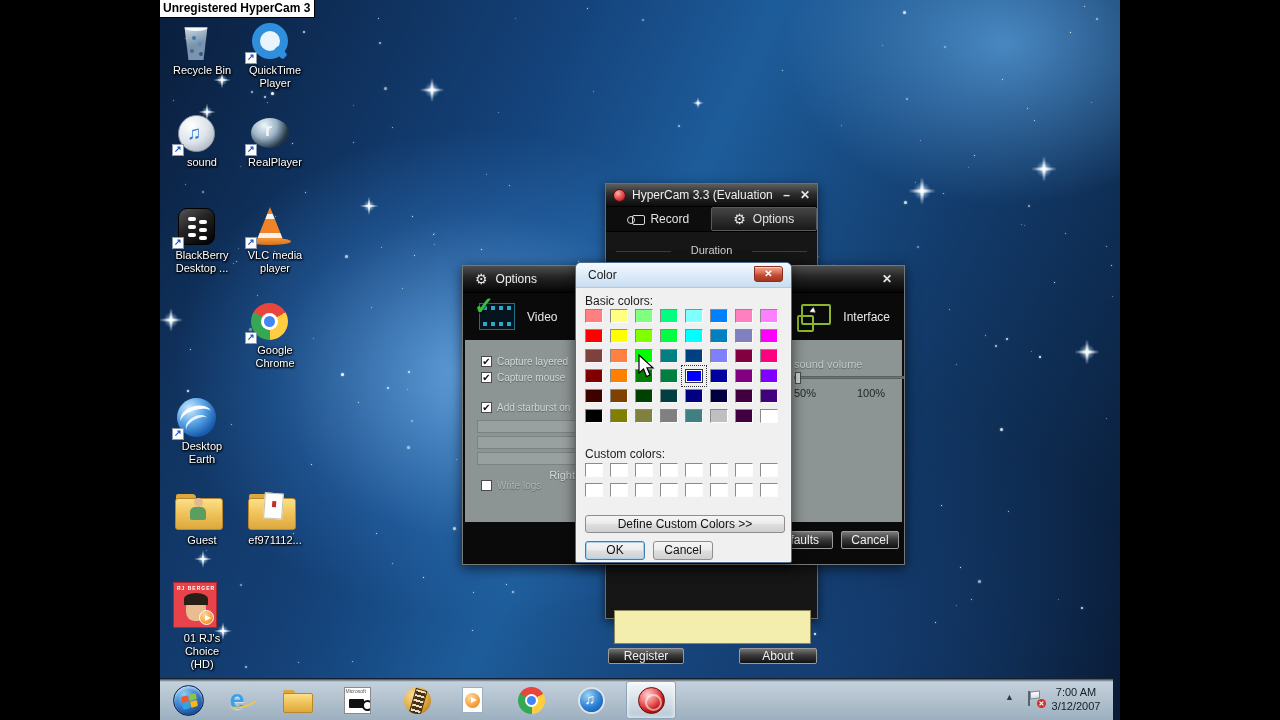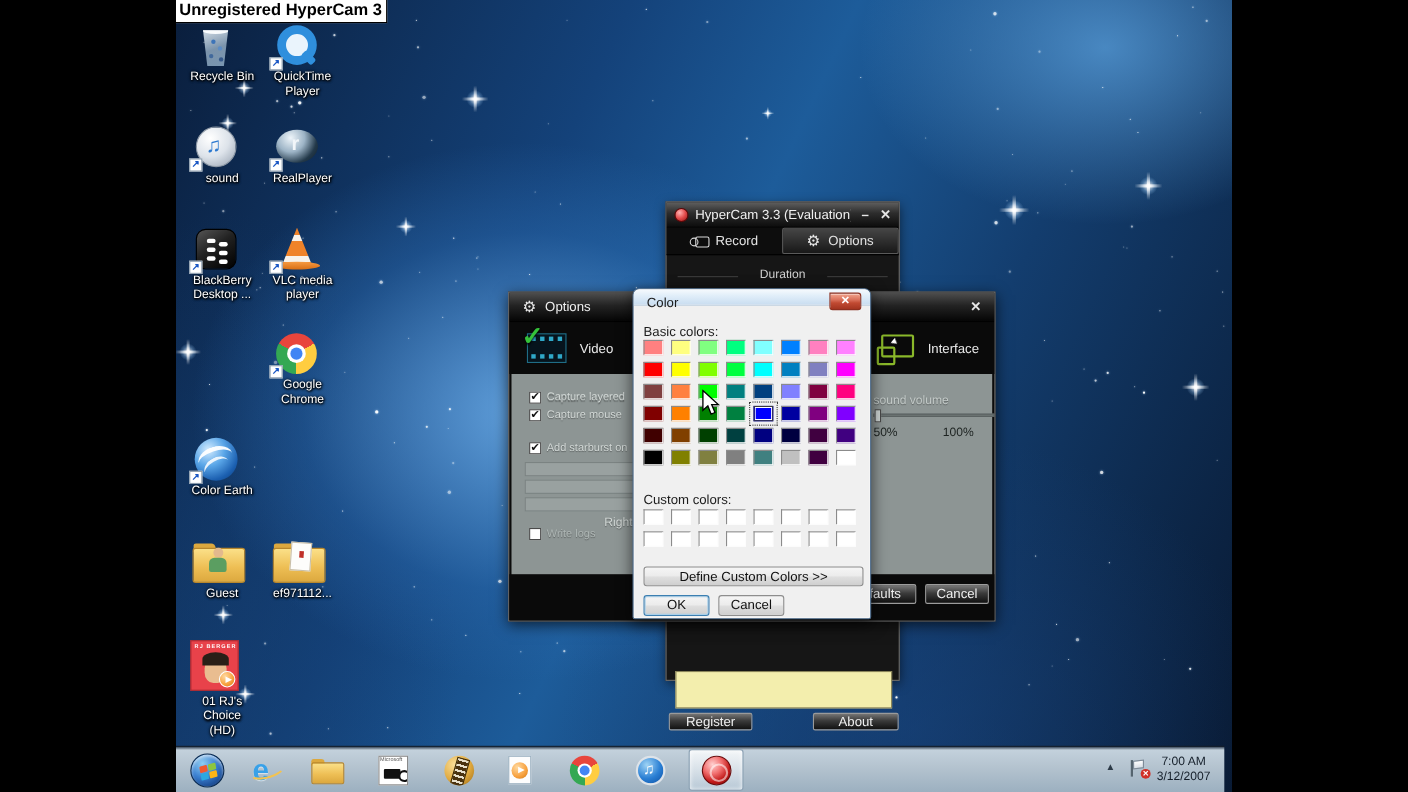--- a/index.html
+++ b/index.html
@@ -17,21 +17,21 @@
   .star { position:absolute; background:#fff; border-radius:50%; box-shadow:0 0 2px rgba(200,230,255,.9); }
   .sparkle { position:absolute; width:12px; height:12px;
     background:radial-gradient(circle, rgba(255,255,255,.95), rgba(170,215,255,.3) 45%, rgba(0,0,0,0) 70%); }
   .sparkle::before { content:""; position:absolute; left:-3px; top:5px; width:18px; height:2px;
     background:linear-gradient(90deg, rgba(255,255,255,0), #fff, rgba(255,255,255,0)); }
   .sparkle::after { content:""; position:absolute; left:5px; top:-3px; width:2px; height:18px;
     background:linear-gradient(180deg, rgba(255,255,255,0), #fff, rgba(255,255,255,0)); }
 
   
   #watermark { position:absolute; left:0; top:0; z-index:9; background:#fff; color:#000;
-    font-size:15px; font-weight:bold; padding:1px 4px 2px 3px; border-right:1px solid #000; border-bottom:1px solid #000; }
+    font-size:12px; font-weight:bold; padding:1px 4px 2px 3px; border-right:1px solid #000; border-bottom:1px solid #000; }
 
   
   .dicon { position:absolute; width:72px; text-align:center; z-index:2; cursor:default; }
   .dicon .img { position:relative; width:42px; height:42px; margin:0 auto 2px auto; }
   .dicon .lbl { color:#fff; font-size:11px; line-height:13px;
     text-shadow:0 1px 2px #000, 0 0 3px #000, 1px 1px 2px #000;padding-left:12px; }
   .sc { position:absolute; left:-3px; bottom:-2px; width:12px; height:12px; background:#fff;
     border:1px solid #8899aa; z-index:3; }
   .sc::after { content:"\2197"; position:absolute; left:1px; top:-1px; font-size:9px; font-weight:bold; color:#1a57c4; }
 
@@ -159,21 +159,21 @@
   #snd-thumb { position:absolute; left:0; top:-5px; width:6px; height:12px; background:#cfd6d4; border:1px solid #4a4a4a; }
   .snd-tick { position:absolute; top:47px; font-size:11px; color:#1d2321; }
   #opt-bottom { position:absolute; left:0; right:0; bottom:0; height:42px; background:#0a0a0a; }
   .opt-btn { position:absolute; top:9px; height:18px; background:linear-gradient(#7a7a7a, #3c3c3c 45%, #101010);
     border:1px solid #9c9c9c; border-radius:2px; color:#f0f0f0; font-size:12px; text-align:center; line-height:16px; }
 
   
   #colordlg { position:absolute; left:415px; top:262px; width:217px; height:301px; z-index:7;
     background:#f0f0f0; border:1px solid #4e6c8c; border-radius:6px 6px 2px 2px;
     box-shadow:0 0 0 1px rgba(255,255,255,.35) inset, 0 4px 14px rgba(0,0,0,.6); }
-  #cd-titlebar { height:15px; background:linear-gradient(#f6fafd, #dfedf9 45%, #c9ddf0); border-radius:5px 5px 0 0;
+  #cd-titlebar { height:25px; background:linear-gradient(#f6fafd, #dfedf9 45%, #c9ddf0); border-radius:5px 5px 0 0;
     border-bottom:1px solid #b4c9dd; position:relative; }
   #cd-title { position:absolute; left:12px; top:5px; font-size:12px; color:#1c1c1c; }
   #cd-close { position:absolute; right:8px; top:3px; width:29px; height:16px; border-radius:0 3px 3px 3px;
     background:linear-gradient(#f2a68f, #d9705a 40%, #c14a32 60%, #a33420); border:1px solid #8d2f1f;
     color:#fff; font-size:10px; font-weight:bold; text-align:center; line-height:14px;
     box-shadow:inset 0 1px 0 rgba(255,255,255,.5); }
   .cd-label { position:absolute; left:9px; font-size:12px; color:#1c1c1c; }
   #basic-colors-grid { position:absolute; left:9px; top:46px; display:grid;
     grid-template-columns:repeat(8, 18px); grid-auto-rows:14px; column-gap:7px; row-gap:6px; }
   #custom-colors-grid { position:absolute; left:9px; top:200px; display:grid;
@@ -499,21 +499,21 @@
           <div class="ic-chrome"></div>
           <div class="sc"></div>
         </div>
       <div class="lbl">Google Chrome</div>
     </div>
     <div class="dicon" style="left:0;top:396px">
       <div class="img">
           <div class="ic-earth"></div>
           <div class="sc"></div>
         </div>
-      <div class="lbl">Color Earth</div>
+      <div class="lbl">Desktop Earth</div>
     </div>
     <div class="dicon" style="left:0;top:490px">
       <div class="img">
           <div class="ic-folder"></div>
           <div class="guest-person"></div>
         </div>
       <div class="lbl">Guest</div>
     </div>
     <div class="dicon" style="left:73px;top:490px">
       <div class="img">

